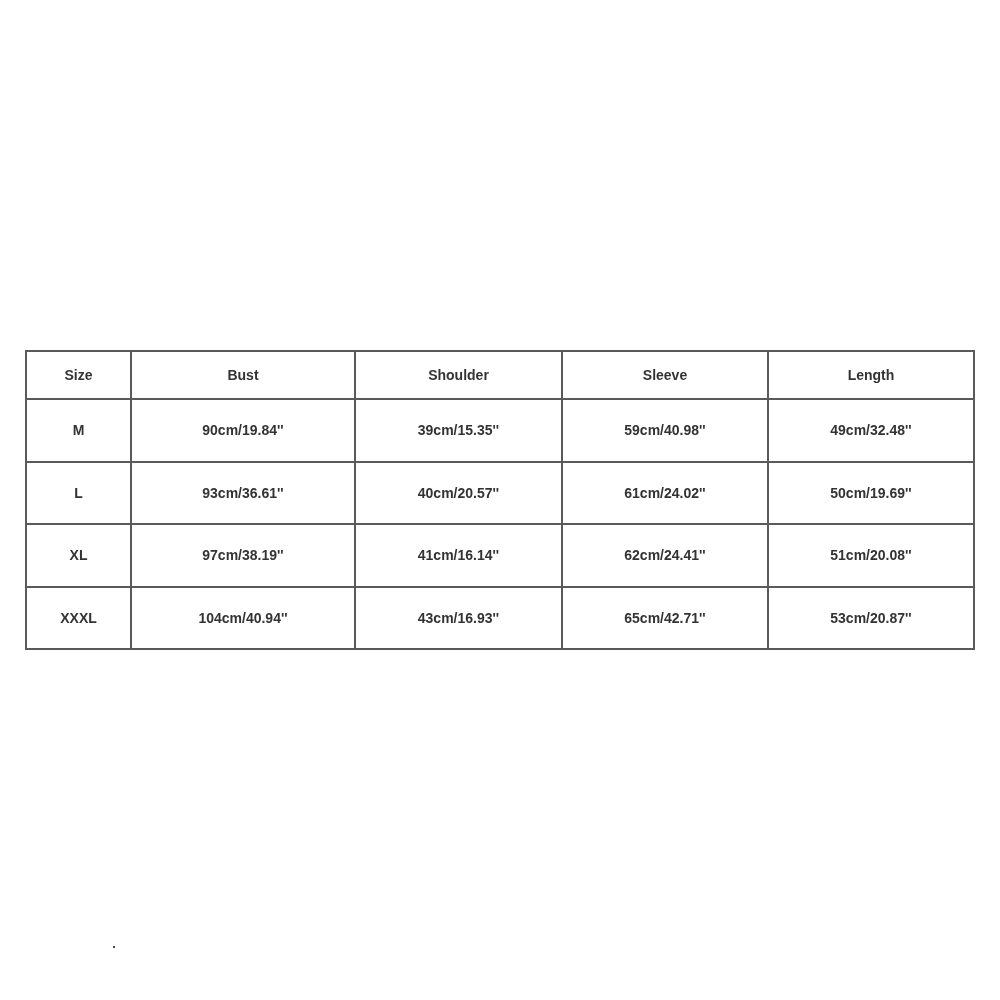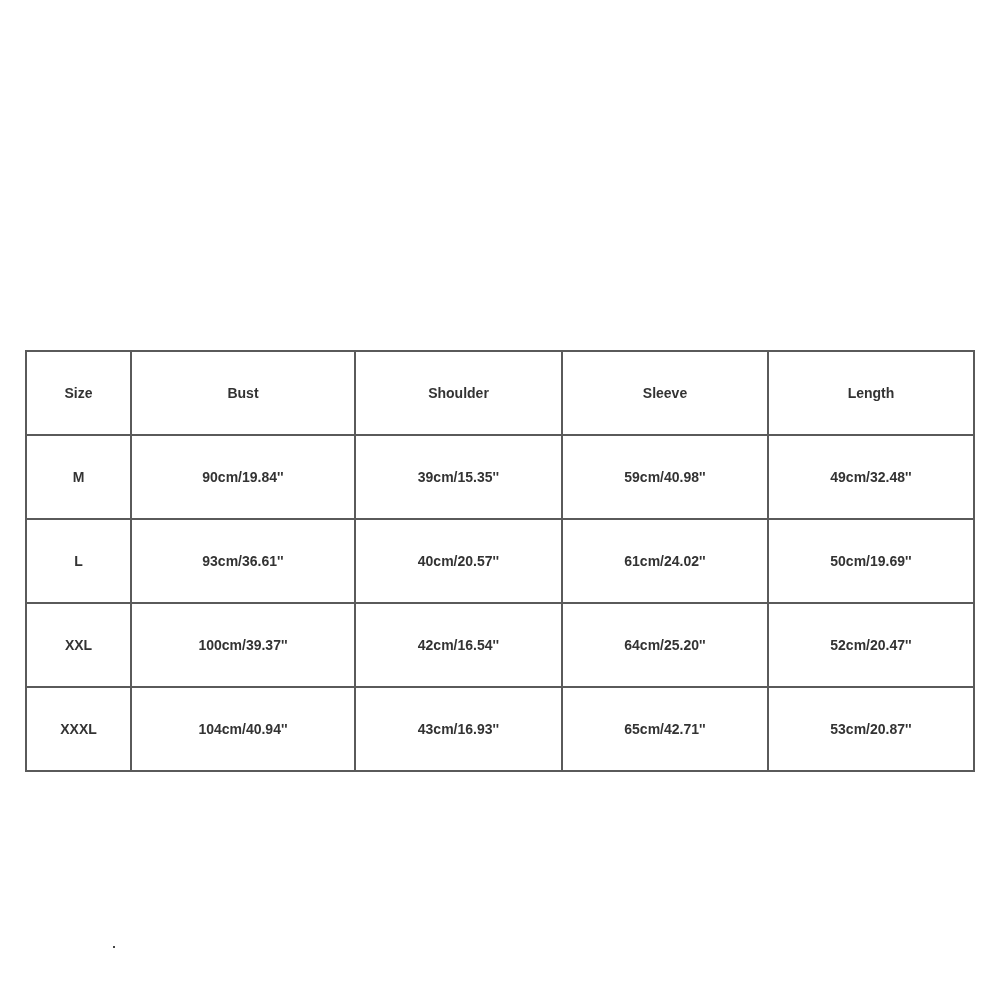--- a/index.html
+++ b/index.html
@@ -25,21 +25,21 @@
     }
     .size-table th,
     .size-table td {
       border: 2px solid #5a5a5a;
       text-align: center;
       vertical-align: middle;
       font-size: 14px;
       font-weight: bold;
       color: #333333;
       height: 46px;
-      padding: 18px;
+      padding: 0;
     }
     .col-size { width: 105px; }
     .col-bust { width: 224px; }
     .col-shoulder { width: 207px; }
     .col-sleeve { width: 206px; }
     .col-length { width: 206px; }
     .stray-dot {
       position: absolute;
       left: 113px;
       top: 946px;
@@ -77,25 +77,25 @@
       <td>49cm/32.48''</td>
     </tr>
     <tr>
       <td>L</td>
       <td>93cm/36.61''</td>
       <td>40cm/20.57''</td>
       <td>61cm/24.02''</td>
       <td>50cm/19.69''</td>
     </tr>
     <tr>
-      <td>XXL</td>
-      <td>100cm/39.37''</td>
-      <td>42cm/16.54''</td>
-      <td>64cm/25.20''</td>
-      <td>52cm/20.47''</td>
+      <td>XL</td>
+      <td>97cm/38.19''</td>
+      <td>41cm/16.14''</td>
+      <td>62cm/24.41''</td>
+      <td>51cm/20.08''</td>
     </tr>
     <tr>
       <td>XXXL</td>
       <td>104cm/40.94''</td>
       <td>43cm/16.93''</td>
       <td>65cm/42.71''</td>
       <td>53cm/20.87''</td>
     </tr>
   </tbody>
 </table>

